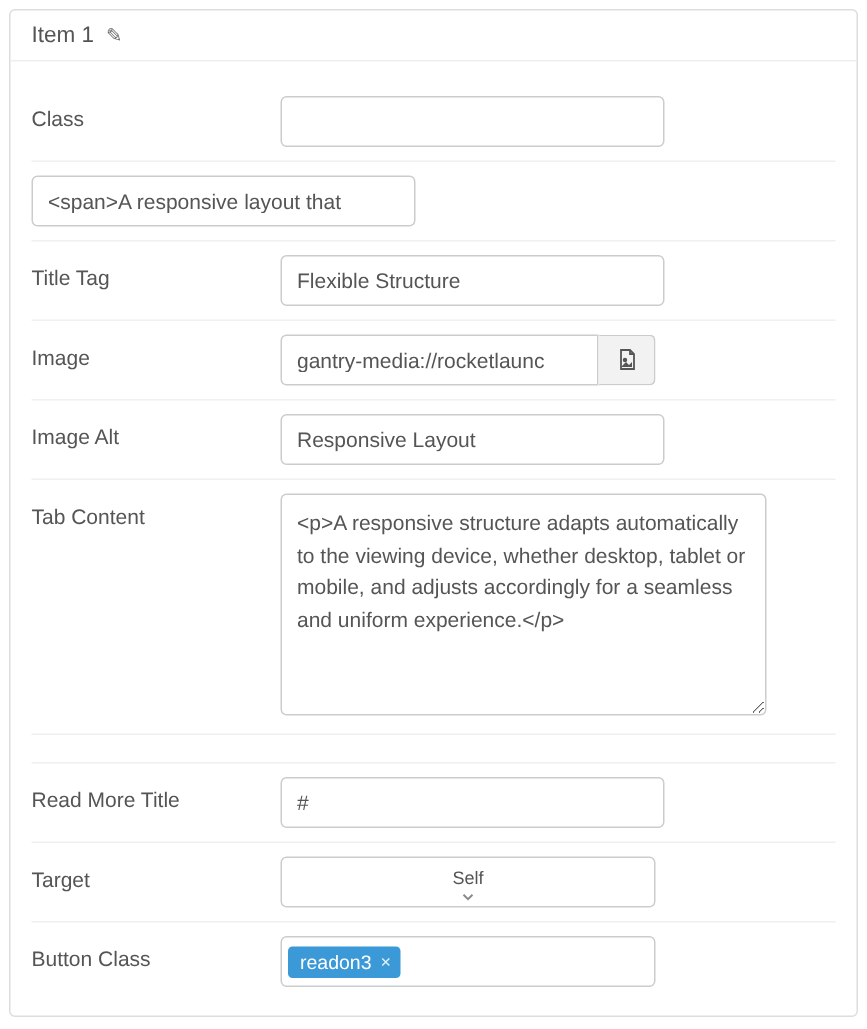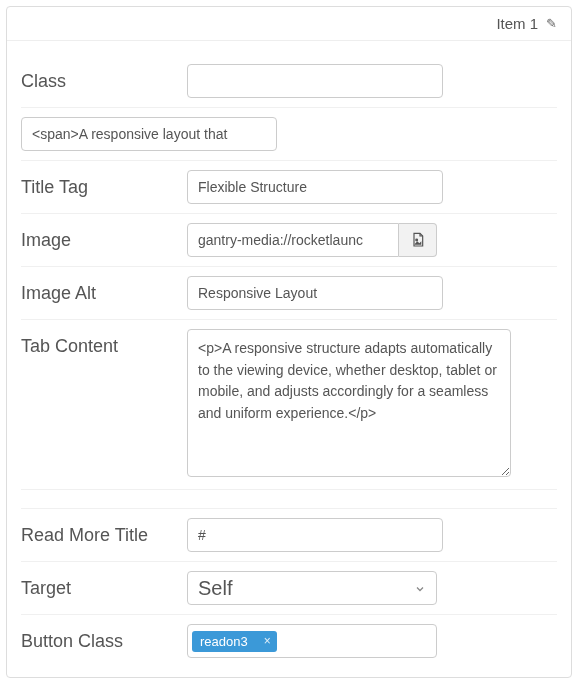--- a/index.html
+++ b/index.html
@@ -17,42 +17,41 @@
   width: 566px;
 }
 .panel-header {
   padding: 8px 14px;
   border-bottom: 1px solid #eee;
   display: flex;
   align-items: center;
   gap: 8px;
   color: #555;
   font-size: 15px;
-  justify-content: flex-end;
 }
 .panel-header .edit-icon {
   font-size: 13px;
   color: #666;
 }
 .panel-body {
   padding: 14px 14px 10px 14px;
 }
 .form-row {
   display: flex;
   align-items: flex-start;
   padding: 9px 0;
   border-bottom: 1px solid #f0f0f0;
   gap: 16px;
 }
 .form-row:last-child { border-bottom: none; }
 .form-label {
   width: 150px;
   padding-top: 7px;
   color: #555;
-  font-size: 18px;
+  font-size: 14px;
 }
 .form-control-wrap {
   flex: 1;
 }
 .text-input {
   width: 256px;
   height: 34px;
   border: 1px solid #ccc;
   border-radius: 4px;
   padding: 6px 10px;
@@ -101,27 +100,28 @@
   display: inline-block;
   width: 16px;
   height: 16px;
 }
 .select-wrap {
   width: 250px;
   height: 34px;
   border: 1px solid #ccc;
   border-radius: 4px;
   padding: 6px 10px;
-  font-size: 20px;
+  font-size: 12px;
   color: #555;
   background: #fff;
   display: flex;
   align-items: center;
   justify-content: space-between;
   cursor: pointer;
+  flex-direction: column;
 }
 .chevron-down {
   display: inline-block;
   color: #888;
 }
 .tag-container {
   width: 250px;
   min-height: 34px;
   border: 1px solid #ccc;
   border-radius: 4px;
@@ -131,21 +131,21 @@
   background: #fff;
 }
 .tag {
   background: #3b99d8;
   color: #fff;
   border-radius: 3px;
   padding: 3px 6px 3px 8px;
   font-size: 13px;
   display: flex;
   align-items: center;
-  gap: 16px;
+  gap: 6px;
 }
 .tag-remove {
   font-size: 12px;
   cursor: pointer;
   opacity: 0.85;
 }
 </style>
 </head>
 <body>
 

